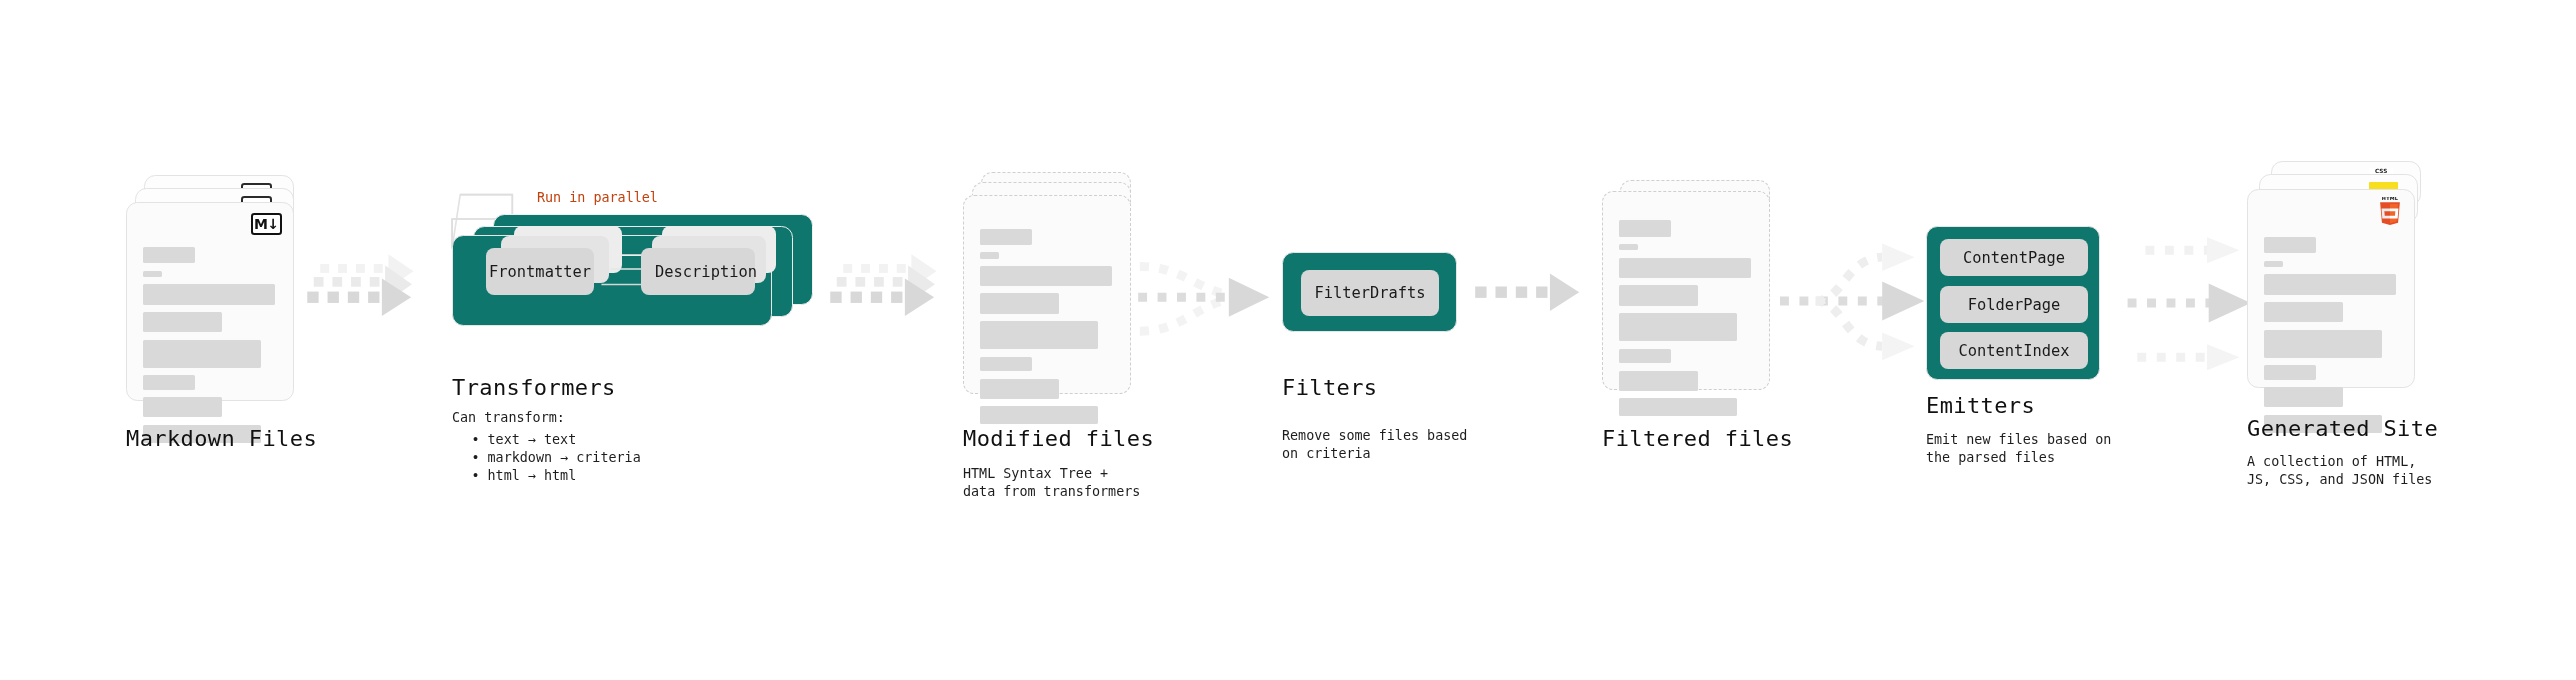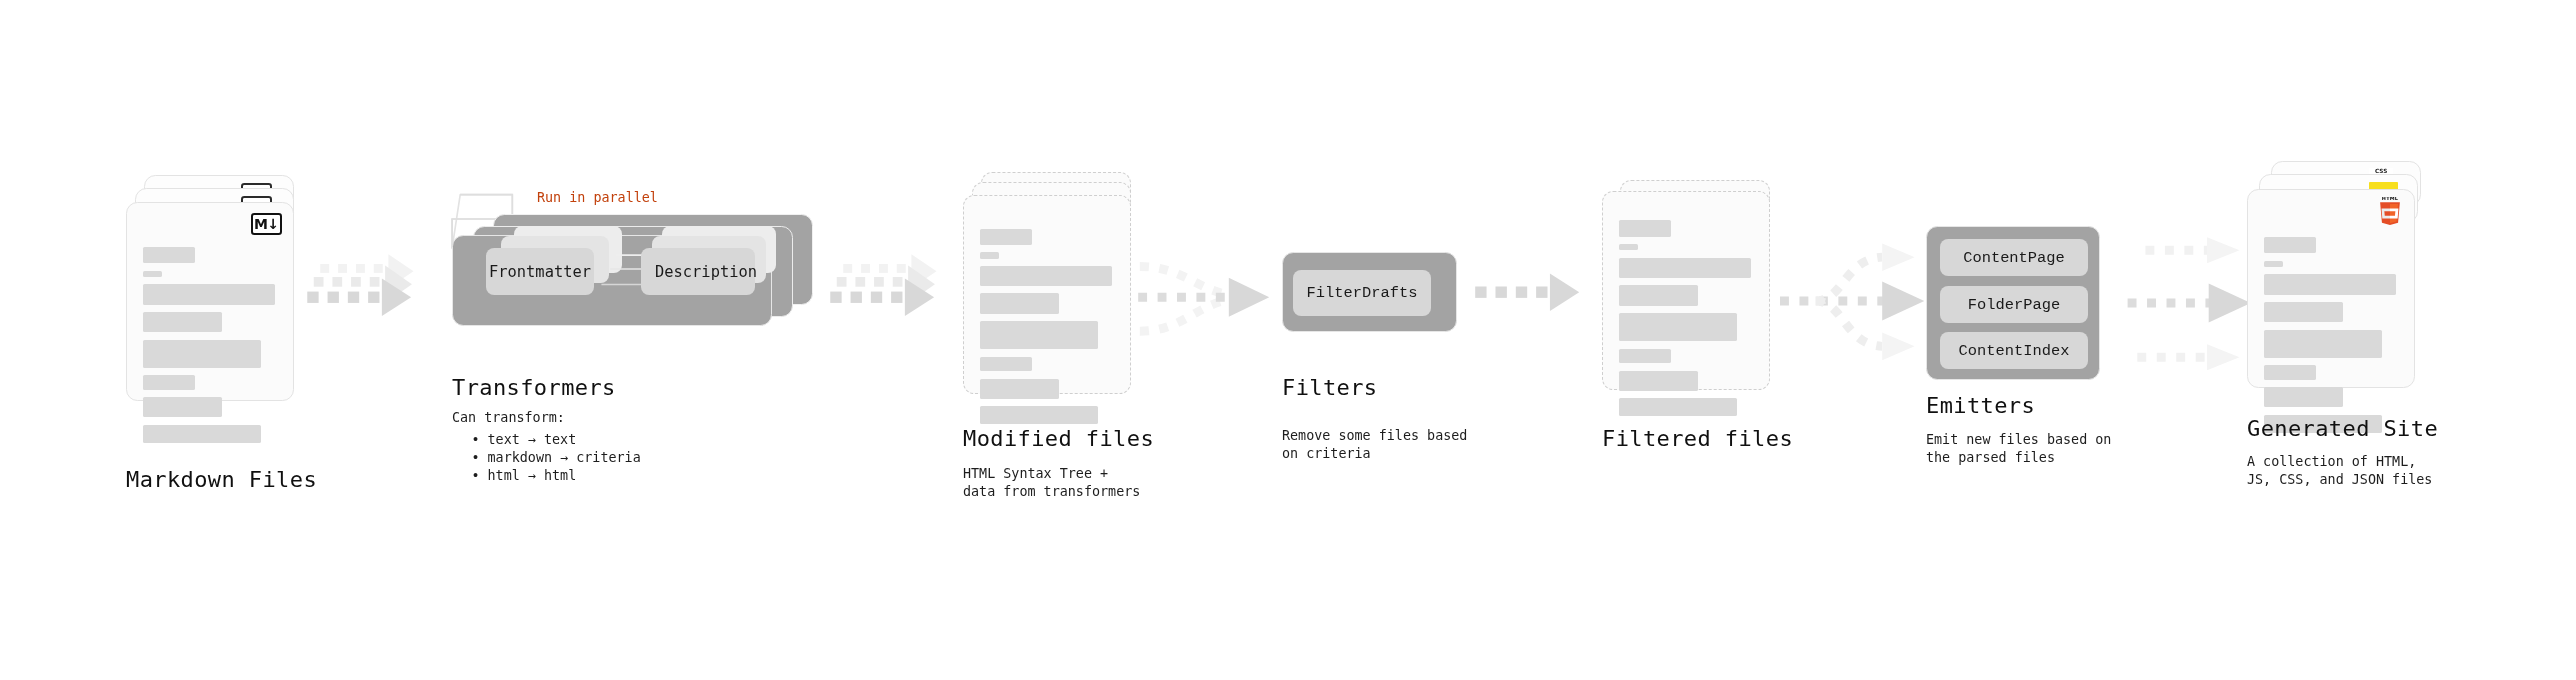--- a/index.html
+++ b/index.html
@@ -51,22 +51,21 @@
     font-family: "DejaVu Sans", "Liberation Sans", sans-serif;
     font-size: 5.7px; font-weight: 700; color: #222;
     text-align: center; line-height: 7.3px;
   }
 
   
   .proc-box {
     position: absolute;
     border: 1.6px solid #e6e6e6;
     border-radius: 11.4px;
-    background: #a3a3a3;
-    font-family: Liberation Mono, monospace;
+    background: #0f766e;
   }
   .chip {
     position: absolute;
     background: #d7d7d7;
     border-radius: 8.1px;
     display: flex; align-items: center; justify-content: center;
     font-size: 15.4px; color: #1a1a1a;
     white-space: nowrap;
   }
   .chip.l2 { background: #e4e4e4; }
@@ -112,21 +111,21 @@
         <div class="bar" style="width:18.7px;  height:6.5px;"></div>
         <div class="bar" style="width:132px; height:20.3px;"></div>
         <div class="bar" style="width:79px;  height:20.3px;"></div>
         <div class="bar" style="width:118px; height:28.4px;"></div>
         <div class="bar" style="width:52px;  height:14.6px;"></div>
         <div class="bar" style="width:79px;  height:20.3px;"></div>
         <div class="bar" style="width:118px; height:18px;"></div>
       </div>
     </div>
   </div>
-  <div class="cap-title" style="left:126px; top:426px;margin-top:41px;">Markdown Files</div>
+  <div class="cap-title" style="left:126px; top:426px;">Markdown Files</div>
 
   <svg class="overlay" width="106" height="73" style="left:307px; top:264px;" viewBox="0 0 130 90">
     <g fill="#f2f2f2">
       <rect x="16" y="0" width="11" height="11"></rect>
         <rect x="38" y="0" width="11" height="11"></rect>
       <rect x="60" y="0" width="11" height="11"></rect>
         <rect x="82" y="0" width="11" height="11"></rect>
       <polygon points="100,-12 131,9 100,30"></polygon>
     </g>
     <g fill="#eaeaea">
@@ -231,21 +230,21 @@
   <svg class="overlay" width="146" height="89" style="left:1138px; top:260px;" viewBox="0 0 180 110">
     <g fill="none" stroke-width="11" stroke-dasharray="11 13">
       <path d="M2 8 C 52 8, 70 34, 108 42" stroke="#f3f3f3"></path>
       <path d="M2 88 C 52 88, 70 58, 108 50" stroke="#f3f3f3"></path>
       <path d="M0 46 H112" stroke="#dcdcdc"></path>
     </g>
     <polygon points="112,22 162,46 112,70" fill="#d8d8d8"></polygon>
   </svg>
 
   <div class="proc-box" style="left:1282px; top:252px; width:175px; height:80px;">
-    <div class="chip" style="left:10px; top:17px; width:138px; height:46px;">FilterDrafts</div>
+    <div class="chip" style="left:18px; top:17px; width:138px; height:46px;">FilterDrafts</div>
   </div>
   <div class="cap-title" style="left:1282px; top:375px;">Filters</div>
   <div class="cap-sub" style="left:1282px; top:414px;margin-top:13px;">Remove some files based
 on criteria</div>
 
   <svg class="overlay" width="106" height="32.5" style="left:1475px; top:280px;" viewBox="0 0 130 40">
     <g fill="#d8d8d8">
       <rect x="0" y="8" width="14" height="14"></rect>
         <rect x="25" y="8" width="14" height="14"></rect>
       <rect x="50" y="8" width="14" height="14"></rect>

